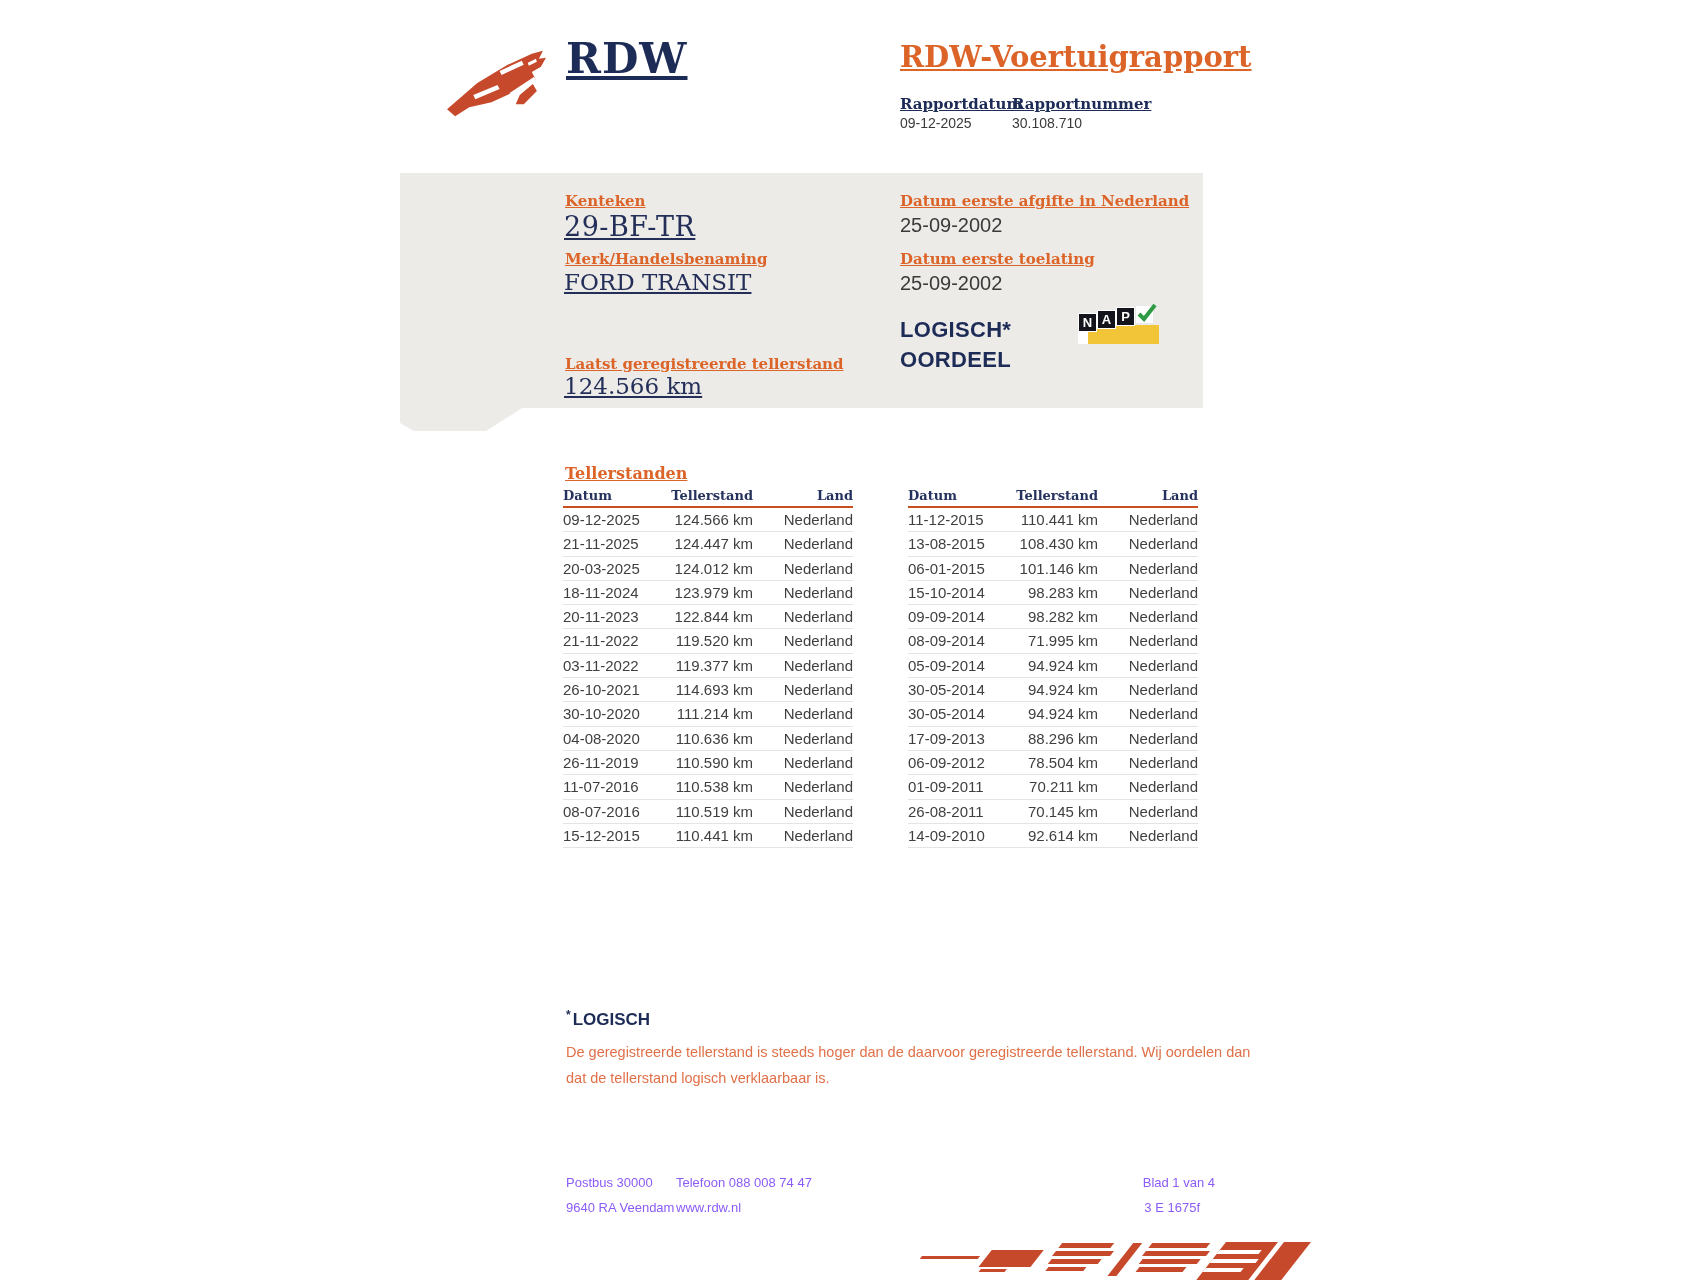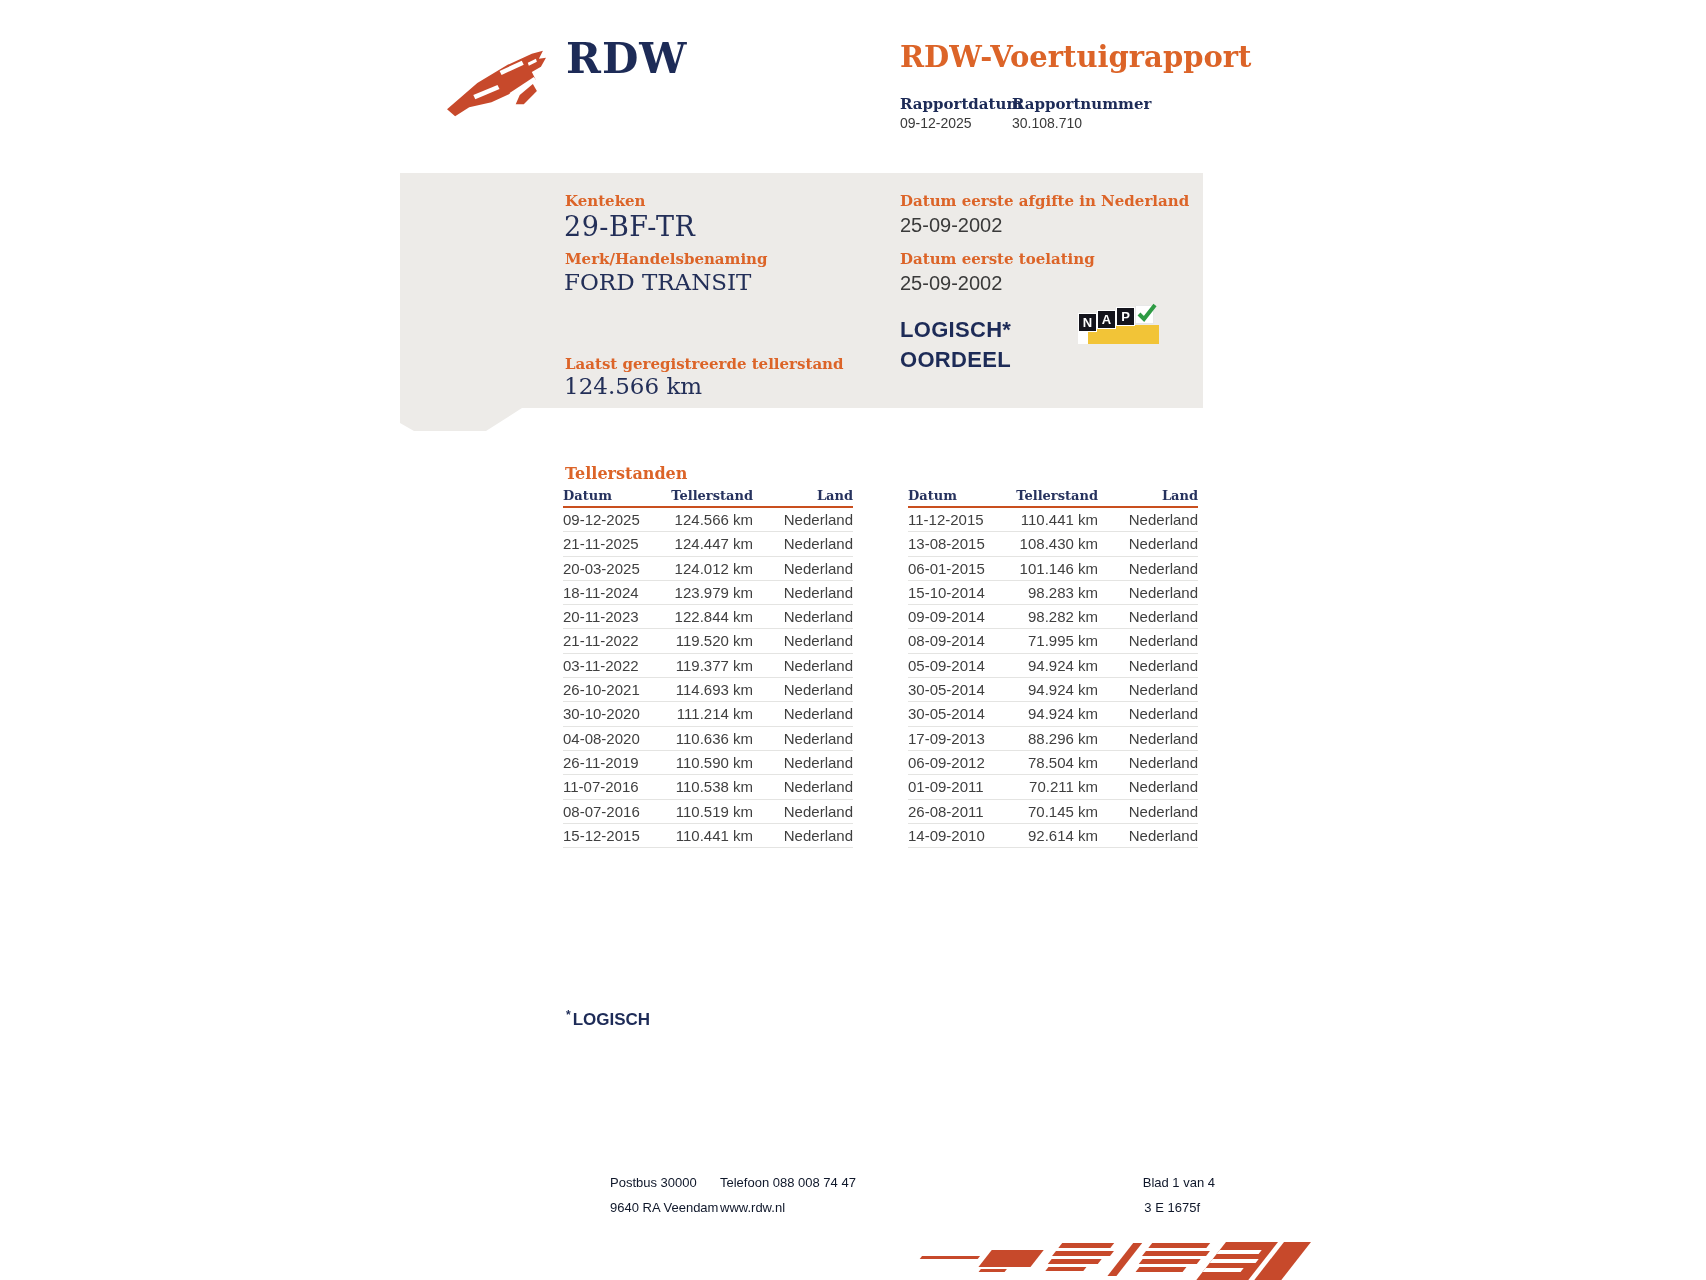--- a/index.html
+++ b/index.html
@@ -3,21 +3,21 @@
 <meta charset="utf-8">
 <style>
   * { margin:0; padding:0; box-sizing:border-box; }
   html,body { background:#ffffff; }
   .page {
     position:relative; width:1706px; height:1280px;
     background:#ffffff; overflow:hidden;
     font-family:"Liberation Sans", sans-serif;
     color:#3a3a3a;
   }
-  .slab { font-family:"DejaVu Serif", serif; }
+  .slab { font-family:"DejaVu Serif", serif;text-decoration:underline; }
   .abs { position:absolute; }
 
   
   .logo { left:443px; top:46px; width:106px; height:72px; }
   .wordmark { left:566px; top:34px; font-size:42px; font-weight:bold; color:#1d2b57; letter-spacing:1px; }
   .doc-title { left:900px; top:40px; font-size:29px; font-weight:bold; color:#dc6428; }
   .meta-label { font-size:15px; font-weight:bold; color:#1d2b57; }
   .meta-value { font-size:14px; color:#3a3a3a; }
   .m-date-l { left:900px; top:95px; }
   .m-num-l  { left:1012px; top:95px; }
@@ -80,21 +80,21 @@
     white-space:nowrap;
   }
   .trow span:nth-child(2), .trow span:nth-child(3) { text-align:right; }
 
   
   .footnote-head { left:566px; top:1008px; font-size:17px; font-weight:800; color:#1d2b57; }
   .footnote-head .star { font-size:12px; vertical-align:6px; font-weight:bold; margin-right:2px; }
   .footnote-text { left:566px; top:1039px; font-size:14.5px; line-height:26px; color:#e07048; }
 
   
-  .foot { font-size:13px; color:#0f172a;margin-left:44px; }
+  .foot { font-size:13px; color:#8b5cf6; }
   .ft-a1 { left:566px; top:1175px; }
   .ft-a2 { left:566px; top:1200px; }
   .ft-ph { left:676px; top:1175px; }
   .ft-web { left:676px; top:1200px; }
   .ft-page { right:491px; top:1175px; text-align:right; }
   .ft-code { right:506px; top:1200px; text-align:center; }
 
   
   .bottom-graphic { left:916px; top:1242px; width:395px; height:38px; }
 </style>
@@ -303,20 +303,24 @@
         </div>
         <div class="trow">
           <span>14-09-2010</span>
           <span>92.614 km</span>
           <span>Nederland</span>
         </div>
       </div>
   </div>
 
   <div class="abs footnote-head"><span class="star">*</span><span>LOGISCH</span></div>
+  <div class="abs footnote-text">
+    <div>De geregistreerde tellerstand is steeds hoger dan de daarvoor geregistreerde tellerstand. Wij oordelen dan</div>
+    <div>dat de tellerstand logisch verklaarbaar is.</div>
+  </div>
 
   <div class="abs foot ft-a1">Postbus 30000</div>
   <div class="abs foot ft-a2">9640 RA Veendam</div>
   <div class="abs foot ft-ph">Telefoon 088 008 74 47</div>
   <div class="abs foot ft-web">www.rdw.nl</div>
   <div class="abs foot ft-page">Blad 1 van 4</div>
   <div class="abs foot ft-code">3 E 1675f</div>
 
   <svg class="abs bottom-graphic" viewBox="0 0 395 38">
     <g fill="#C7492B" transform="translate(22 0) skewX(-38)">

